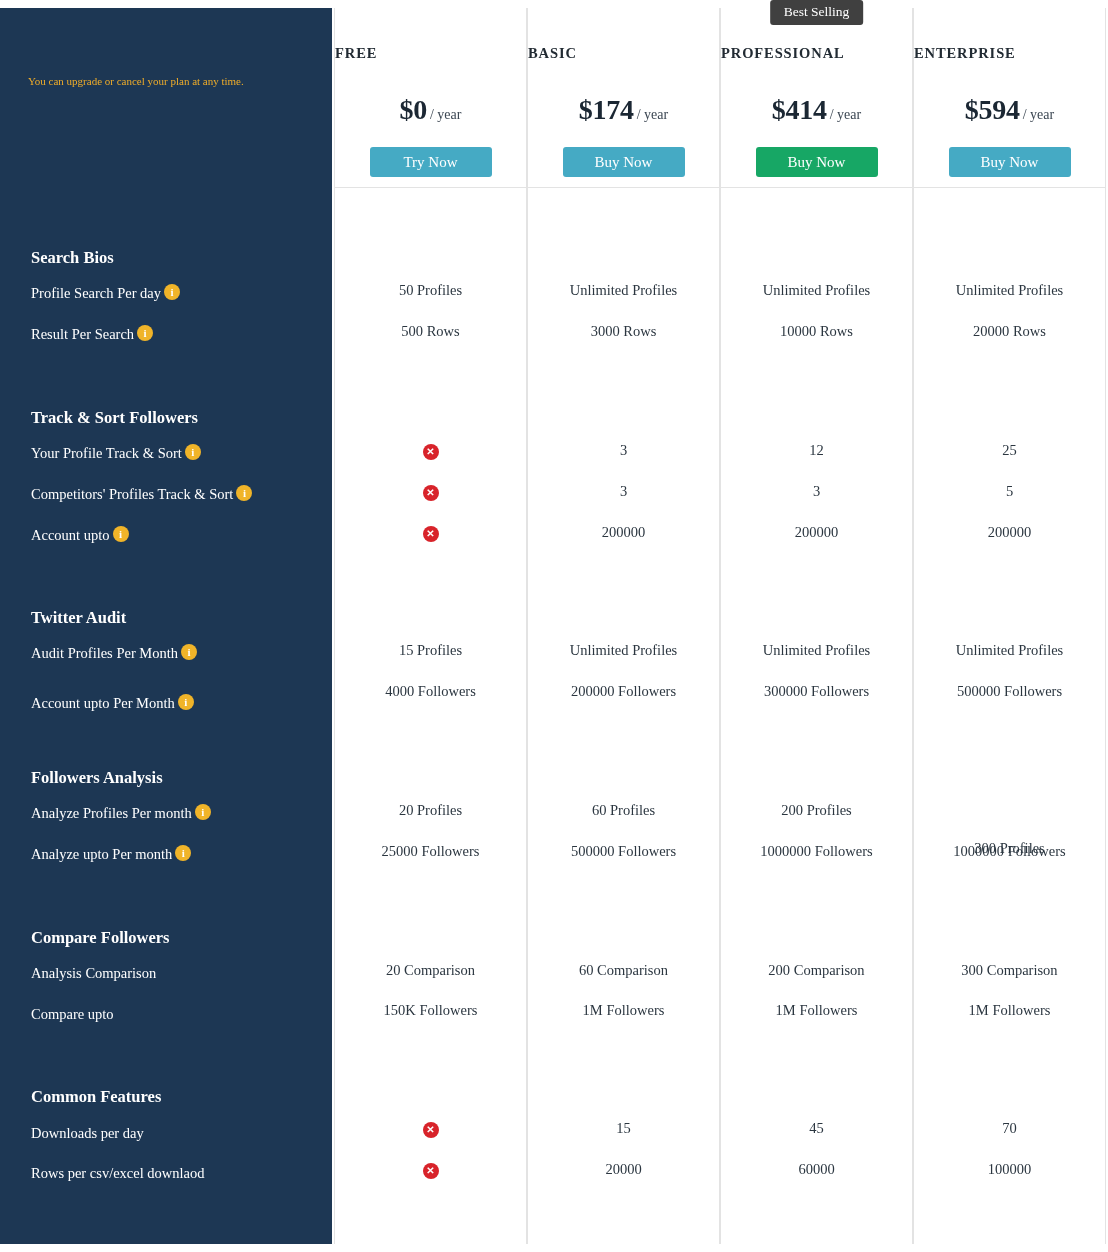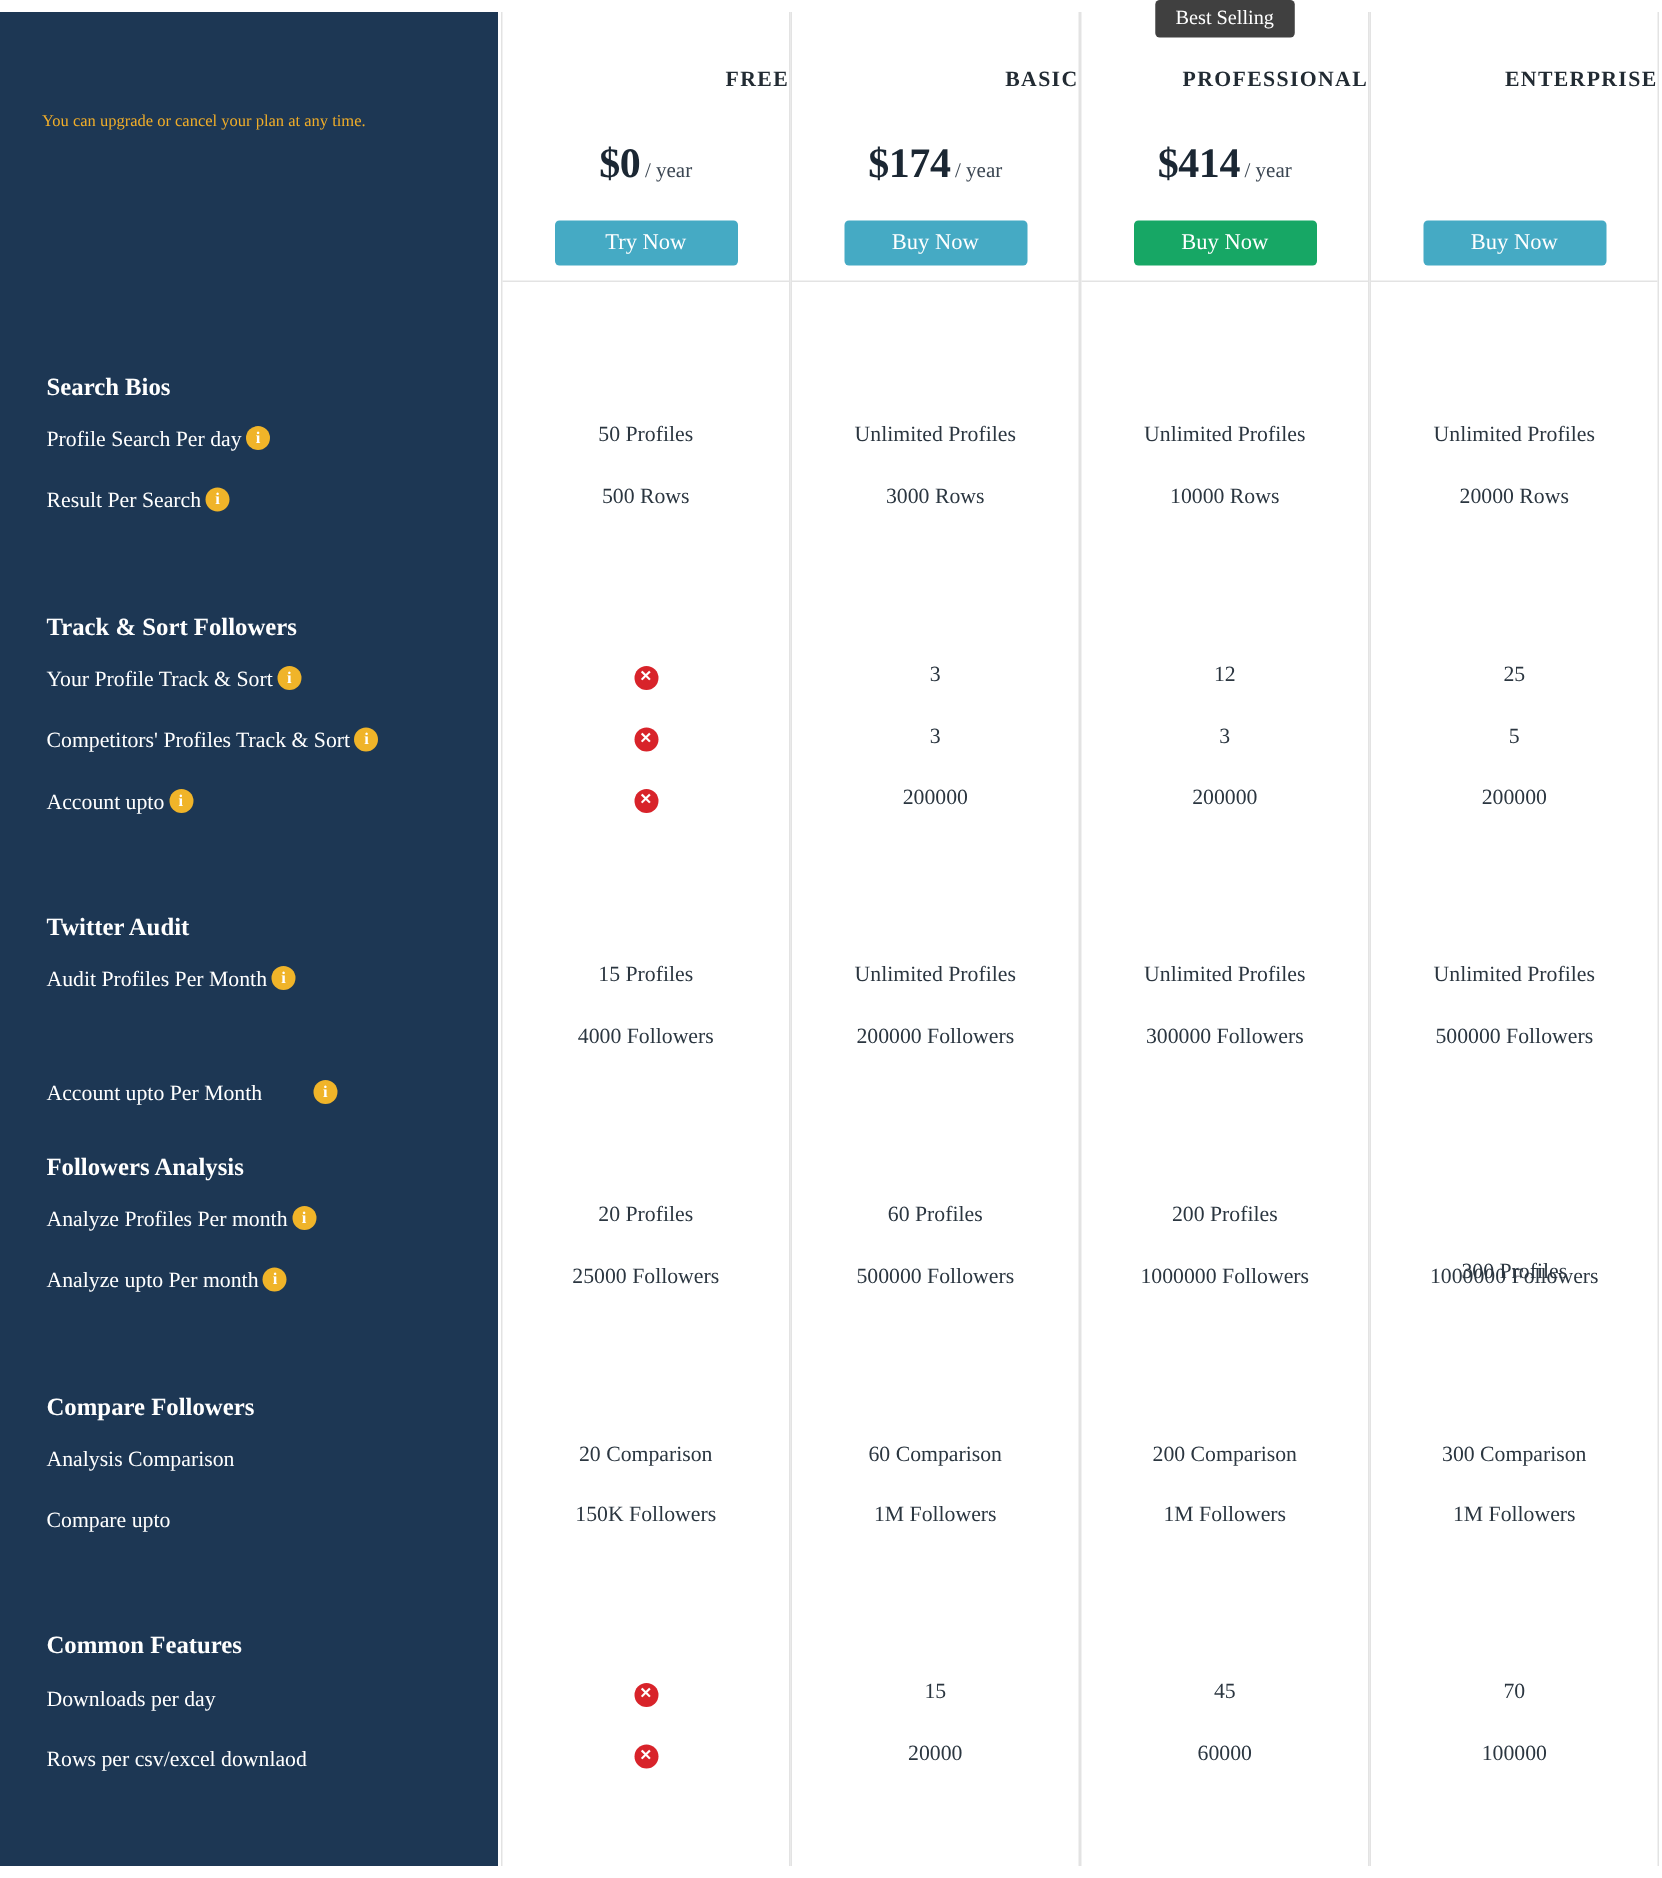--- a/index.html
+++ b/index.html
@@ -129,21 +129,21 @@
     border-radius: 3px;
     white-space: nowrap;
     z-index: 5;
   }
 
   .plan-name {
     position: absolute;
     top: 37px;
     left: 0;
     width: 100%;
-    text-align: right;
+    text-align: left;
     font-size: 14.5px;
     font-weight: bold;
     letter-spacing: 0.9px;
     color: #222b33;
   }
 
   .plan-price-line {
     position: absolute;
     top: 86px;
     left: 0;
@@ -236,21 +236,21 @@
         </div>
         <div class="feature-row" style="top: 518px;">
           <span class="feature-label">Account upto</span>
           <span class="info-icon">i</span>
         </div>
         <div class="group-title" style="top: 600px;">Twitter Audit</div>
         <div class="feature-row" style="top: 636px;">
           <span class="feature-label">Audit Profiles Per Month</span>
           <span class="info-icon">i</span>
         </div>
-        <div class="feature-row" style="top: 712px; gap: 31px;">
+        <div class="feature-row" style="top: 686px;">
           <span class="feature-label">Account upto Per Month</span>
           <span class="info-icon">i</span>
         </div>
         <div class="group-title" style="top: 760px;">Followers Analysis</div>
         <div class="feature-row" style="top: 796px;">
           <span class="feature-label">Analyze Profiles Per month</span>
           <span class="info-icon">i</span>
         </div>
         <div class="feature-row" style="top: 837px;">
           <span class="feature-label">Analyze upto Per month</span>
@@ -331,20 +331,21 @@
         <div class="cell" style="top: 794px;">200 Profiles</div>
         <div class="cell" style="top: 835px;">1000000 Followers</div>
         <div class="cell" style="top: 954px;">200 Comparison</div>
         <div class="cell" style="top: 994px;">1M Followers</div>
         <div class="cell" style="top: 1112px;">45</div>
         <div class="cell" style="top: 1153px;">60000</div>
       </div>
       <div class="plan-col c3">
         <div class="plan-head">
           <div class="plan-name">ENTERPRISE</div>
+          <div class="plan-price-line"><span class="plan-price">$594</span><span class="plan-period">/ year</span></div>
           <button class="plan-btn">Buy Now</button>
         </div>
         <div class="cell" style="top: 274px;">Unlimited Profiles</div>
         <div class="cell" style="top: 315px;">20000 Rows</div>
         <div class="cell" style="top: 434px;">25</div>
         <div class="cell" style="top: 475px;">5</div>
         <div class="cell" style="top: 516px;">200000</div>
         <div class="cell" style="top: 634px;">Unlimited Profiles</div>
         <div class="cell" style="top: 675px;">500000 Followers</div>
         <div class="cell" style="top: 832px;">300 Profiles</div>

